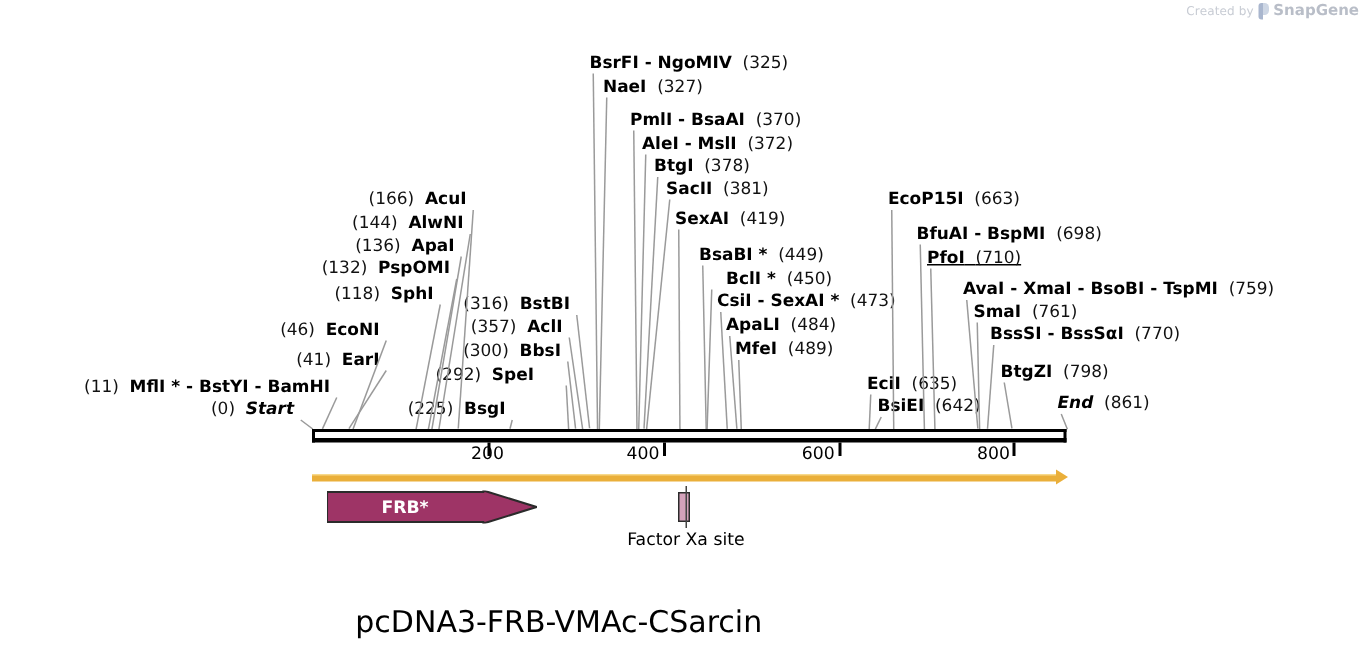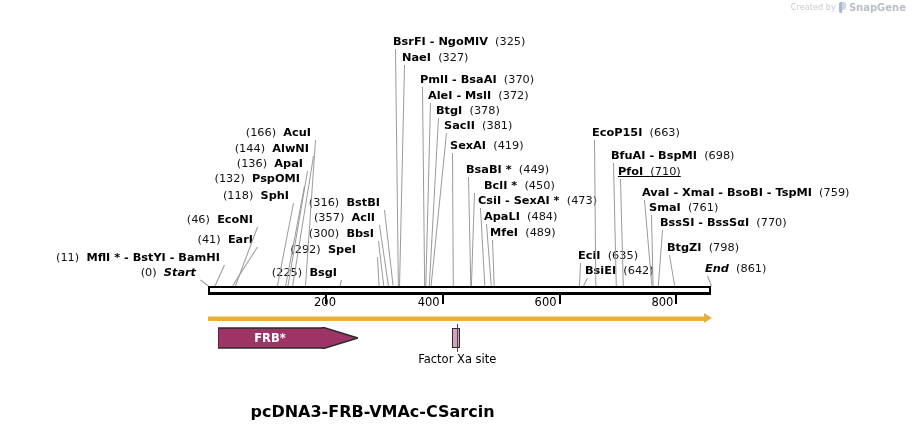--- a/index.html
+++ b/index.html
@@ -84,21 +84,21 @@
   }
 
   
   .xa-box{position:absolute;background:#d4a2bb;border:1px solid #2b2b2b;box-sizing:border-box;}
   .xa-line{position:absolute;background:#444;width:1px;}
   .xa-label{position:absolute;font-size:11.5px;color:#000;white-space:nowrap;transform:translateX(-50%);}
 
   
   .title{
     position:absolute;width:745px;text-align:center;
-    font-size:16px;font-weight:bold;color:#000;
+    font-size:20px;font-weight:normal;color:#000;
   }
   .subtitle{
     position:absolute;width:912px;text-align:center;
     font-size:12px;color:#000;
   }
 </style>
 </head>
 <body>
 
 <div id="map">

